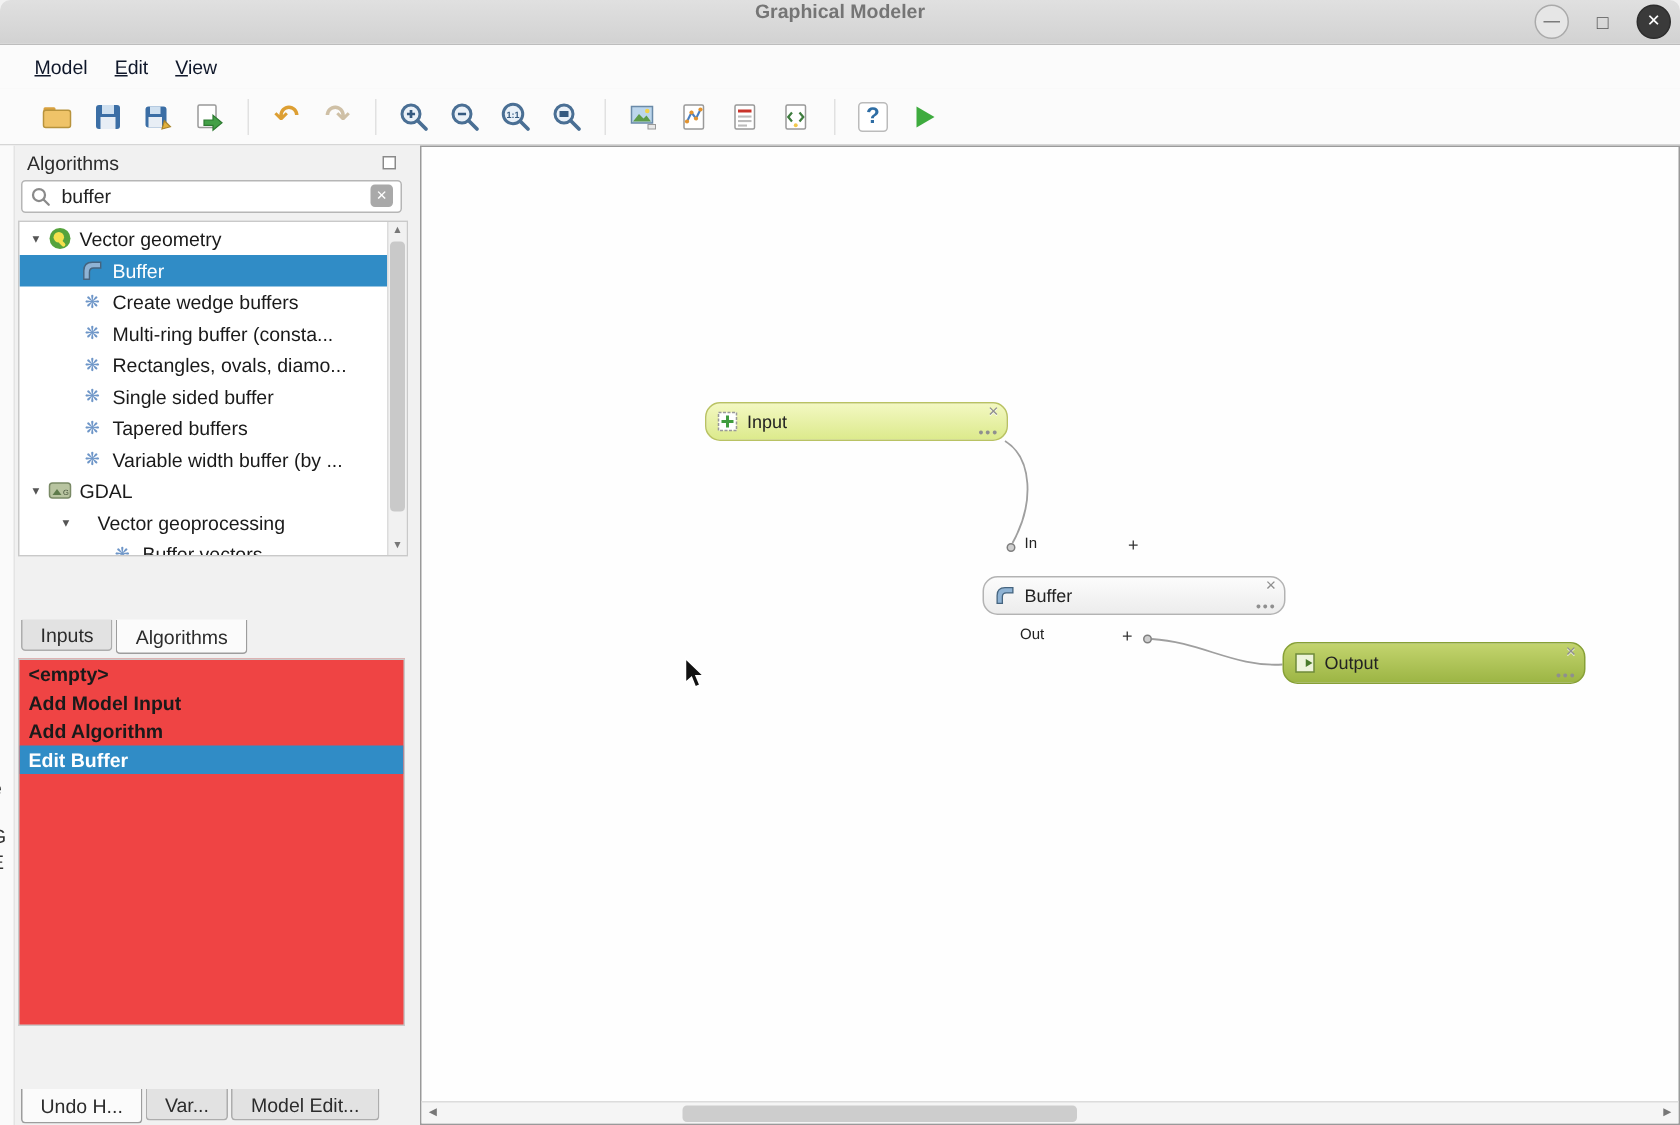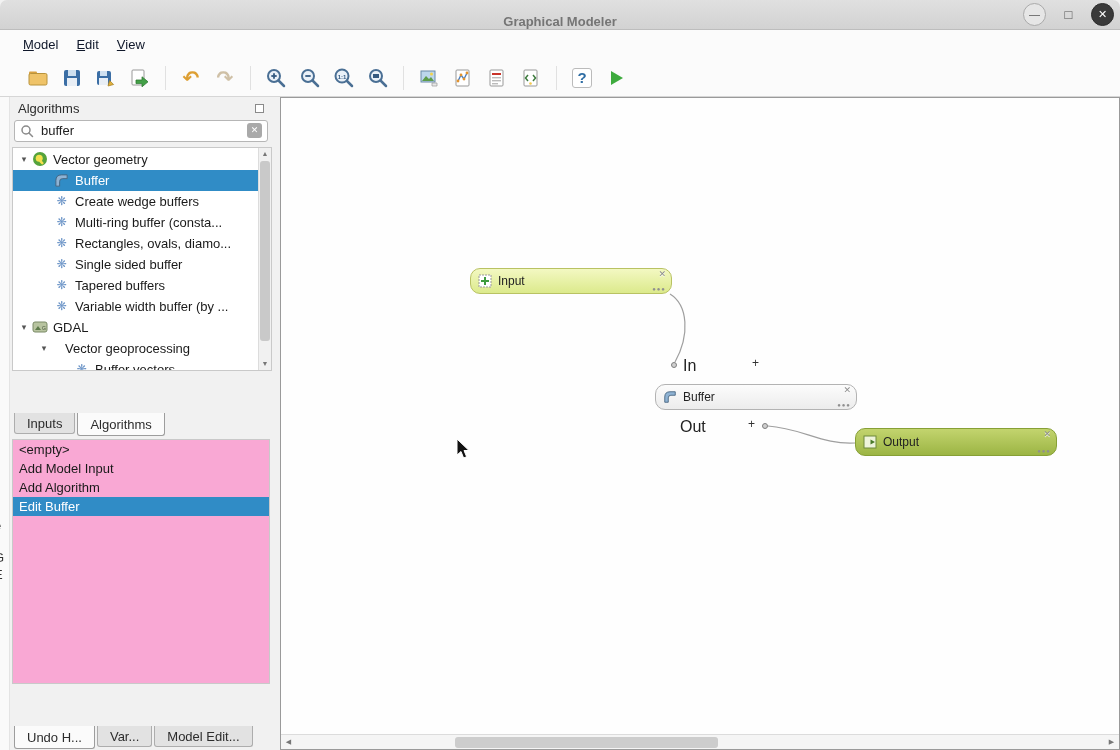--- a/index.html
+++ b/index.html
@@ -8,21 +8,21 @@
     width:1120px; height:750px; overflow:hidden;
     font-family:"Liberation Sans","DejaVu Sans",sans-serif;
     font-size:13px; color:#1a1a1a; background:#f2f2f2;
   }
   #app { width:1120px; height:750px; position:relative; background:#f2f2f2; }
 
   
   .titlebar {
     height:30px; background:linear-gradient(#e0e0e0,#d2d2d2);
     border-bottom:1px solid #bdbdbd; position:relative;
-    display:flex; align-items:flex-end; justify-content:center;
+    display:flex; align-items:flex-start; justify-content:center;
     border-radius:7px 7px 0 0;
   }
   .title { color:#757575; font-weight:bold; font-size:13px; }
   .win-controls { position:absolute; right:6px; top:3px; display:flex; gap:11px; }
   .win-btn {
     width:23px; height:23px; border-radius:50%; font-size:11px; line-height:21px;
     text-align:center; color:#555;
   }
   .win-btn.min { border:1px solid #aaa; background:#e6e6e6; }
   .win-btn.max { border:1px solid transparent; font-size:13px; }
@@ -85,21 +85,21 @@
   .vscroll .arr.b { position:absolute; bottom:0; left:0; right:0; }
   .vthumb { position:absolute; left:1px; right:1px; top:13px; height:180px; background:#c9c9c9; border-radius:3px; }
 
   .tabbar { display:flex; padding-left:4px; height:26px; align-items:flex-start;margin-top:42px; }
   .tab {
     padding:3px 12px 2px 12px; background:#e2e2e2; border:1px solid #adadad; border-top:none;
     border-radius:0 0 3px 3px; color:#2c2c2c; margin-right:2px; font-size:13px;
   }
   .tab.active { background:#fbfbfb; border-color:#9d9d9d; padding-top:4px; padding-bottom:3px; }
 
-  .undo-list { margin:2px 2px 0 2px; height:264px; background:#f9a8d4; border:1px solid #c9c9c9; overflow:hidden; }
+  .undo-list { margin:2px 2px 0 2px; height:264px; background:#ef4444; border:1px solid #c9c9c9; overflow:hidden;font-weight:bold; }
   .urow { height:19px; line-height:19px; padding-left:6px; font-size:13px; }
   .urow.sel { background:#308cc6; color:#fff; }
 
   .side-spacer { flex:1; }
 
   
   .splitter { width:8px; background:#f1f1f1; }
   .canvas {
     flex:1; position:relative; background:#fefefe; border:1px solid #9a9a9a; overflow:hidden;
   }
@@ -114,21 +114,21 @@
   .node .node-dots { position:absolute; right:5px; bottom:1px; font-size:6px; letter-spacing:1px; color:#8f8f8f; }
   .n-input { left:189px; top:170px; width:202px;
              background:linear-gradient(#f3f8c2,#dcea8c); border:1px solid #b9c263; }
   .n-buffer { left:374px; top:286px; width:202px;
               background:linear-gradient(#fcfcfc,#ececec); border:1px solid #b3b3b3; }
   .n-output { left:574px; top:330px; width:202px; height:28px;
               background:linear-gradient(#c3d46e,#9cb544); border:1px solid #87a036; }
 
   .socket { position:absolute; width:6px; height:6px; border-radius:50%;
             background:#cfcfcf; border:1px solid #7f7f7f; }
-  .port-label { position:absolute; font-size:16px; color:#222; }
+  .port-label { position:absolute; font-size:10px; color:#222; }
   .port-plus { position:absolute; font-size:12px; color:#333; }
 
   .cursor { position:absolute; left:175px; top:340px; }
 
   .hscroll { position:absolute; left:0; right:0; bottom:0; height:15px; background:#f5f5f5; border-top:1px solid #dcdcdc; }
   .hscroll .arr { position:absolute; top:0; width:15px; height:14px; font-size:7px; color:#777; text-align:center; line-height:14px; }
   .hscroll .arr.l { left:0; } .hscroll .arr.r { right:0; }
   .hthumb { position:absolute; top:2px; height:11px; left:174px; width:263px; background:#cdcdcd; border-radius:3px; }
 </style>
 </head>

